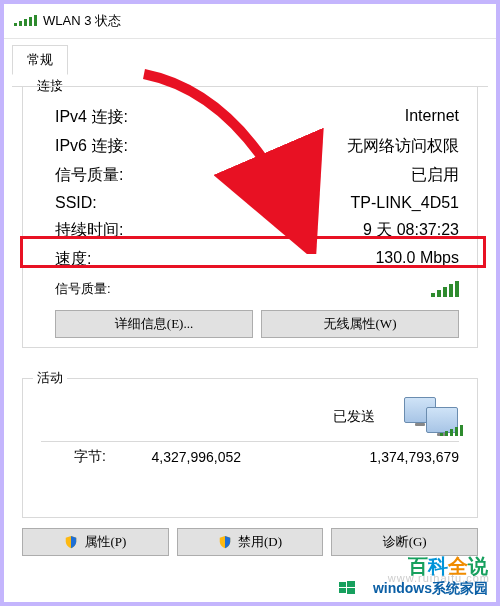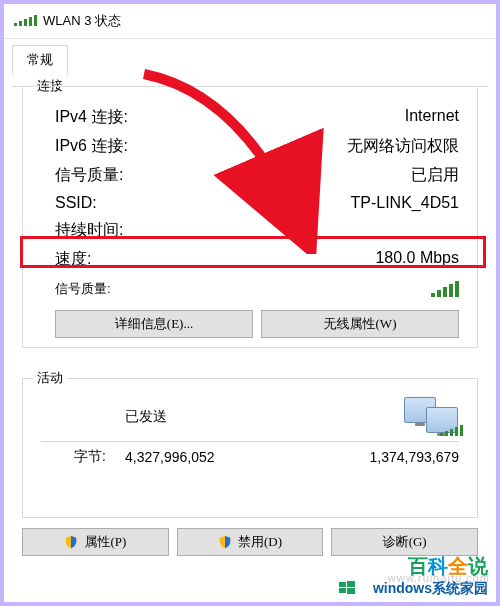--- a/index.html
+++ b/index.html
@@ -22,21 +22,21 @@
 .sigrow{display:flex;justify-content:space-between;align-items:center;padding:6px 18px 2px 32px}
 .sigbars{display:inline-flex;align-items:flex-end;gap:2px}
 .sigbars span{display:inline-block;width:4px;background:#2e8b2e}
 .sigbars .b1{height:4px}.sigbars .b2{height:7px}.sigbars .b3{height:10px}.sigbars .b4{height:13px}.sigbars .b5{height:16px}
 .sigbars.small span{width:3px}
 .sigbars.small .b1{height:3px}.sigbars.small .b2{height:5px}.sigbars.small .b3{height:7px}.sigbars.small .b4{height:9px}.sigbars.small .b5{height:11px}
 .btnrow{display:flex;gap:8px;padding:10px 18px 0 32px}
 .winbtn{flex:1;height:28px;border:1px solid #adadad;background:#e1e1e1;font-size:13px;font-family:Liberation Serif, serif;display:flex;align-items:center;justify-content:center;gap:6px;cursor:default}
 .activity{padding-top:18px}
 .actrow{display:flex;align-items:center;font-size:14px}
-.actrow .left{flex:1;text-align:left;padding-right:12px}
+.actrow .left{flex:1;text-align:right;padding-right:12px}
 .actrow .mid{width:90px;display:flex;justify-content:center;align-items:center;position:relative}
 .actrow .right{flex:1;text-align:right;padding-right:18px}
 .actrow .lbl{width:70px;text-align:center;padding-left:32px}
 .acthdr{margin-bottom:2px}
 .divider{height:1px;background:#d9d9d9;margin:4px 18px 6px 18px}
 .bottombtns{position:absolute;left:18px;right:18px;top:524px;display:flex;gap:8px}
 .bottombtns .winbtn{flex:1}
 .shield{width:14px;height:14px}
 .monitors{position:relative;width:56px;height:40px}
 .mon{position:absolute;width:30px;height:24px;border:1px solid #6a8caf;background:linear-gradient(#cfe3f7,#a8c5e6);border-radius:2px}
@@ -87,24 +87,25 @@
       <div class="kv">
           <span class="k">信号质量:</span>
           <span class="v">已启用</span>
         </div>
       <div class="kv">
           <span class="k">SSID:</span>
           <span class="v">TP-LINK_4D51</span>
         </div>
       <div class="kv">
           <span class="k">持续时间:</span>
+          <span class="v">9 天 08:37:23</span>
         </div>
       <div class="kv">
           <span class="k">速度:</span>
-          <span class="v">180.0 Mbps</span>
+          <span class="v">130.0 Mbps</span>
         </div>
       <div class="sigrow">
         <span>信号质量:</span>
         <span class="sigbars">
             <span class="b1"></span>
             <span class="b2"></span>
             <span class="b3"></span>
             <span class="b4"></span>
             <span class="b5"></span>
           </span>

